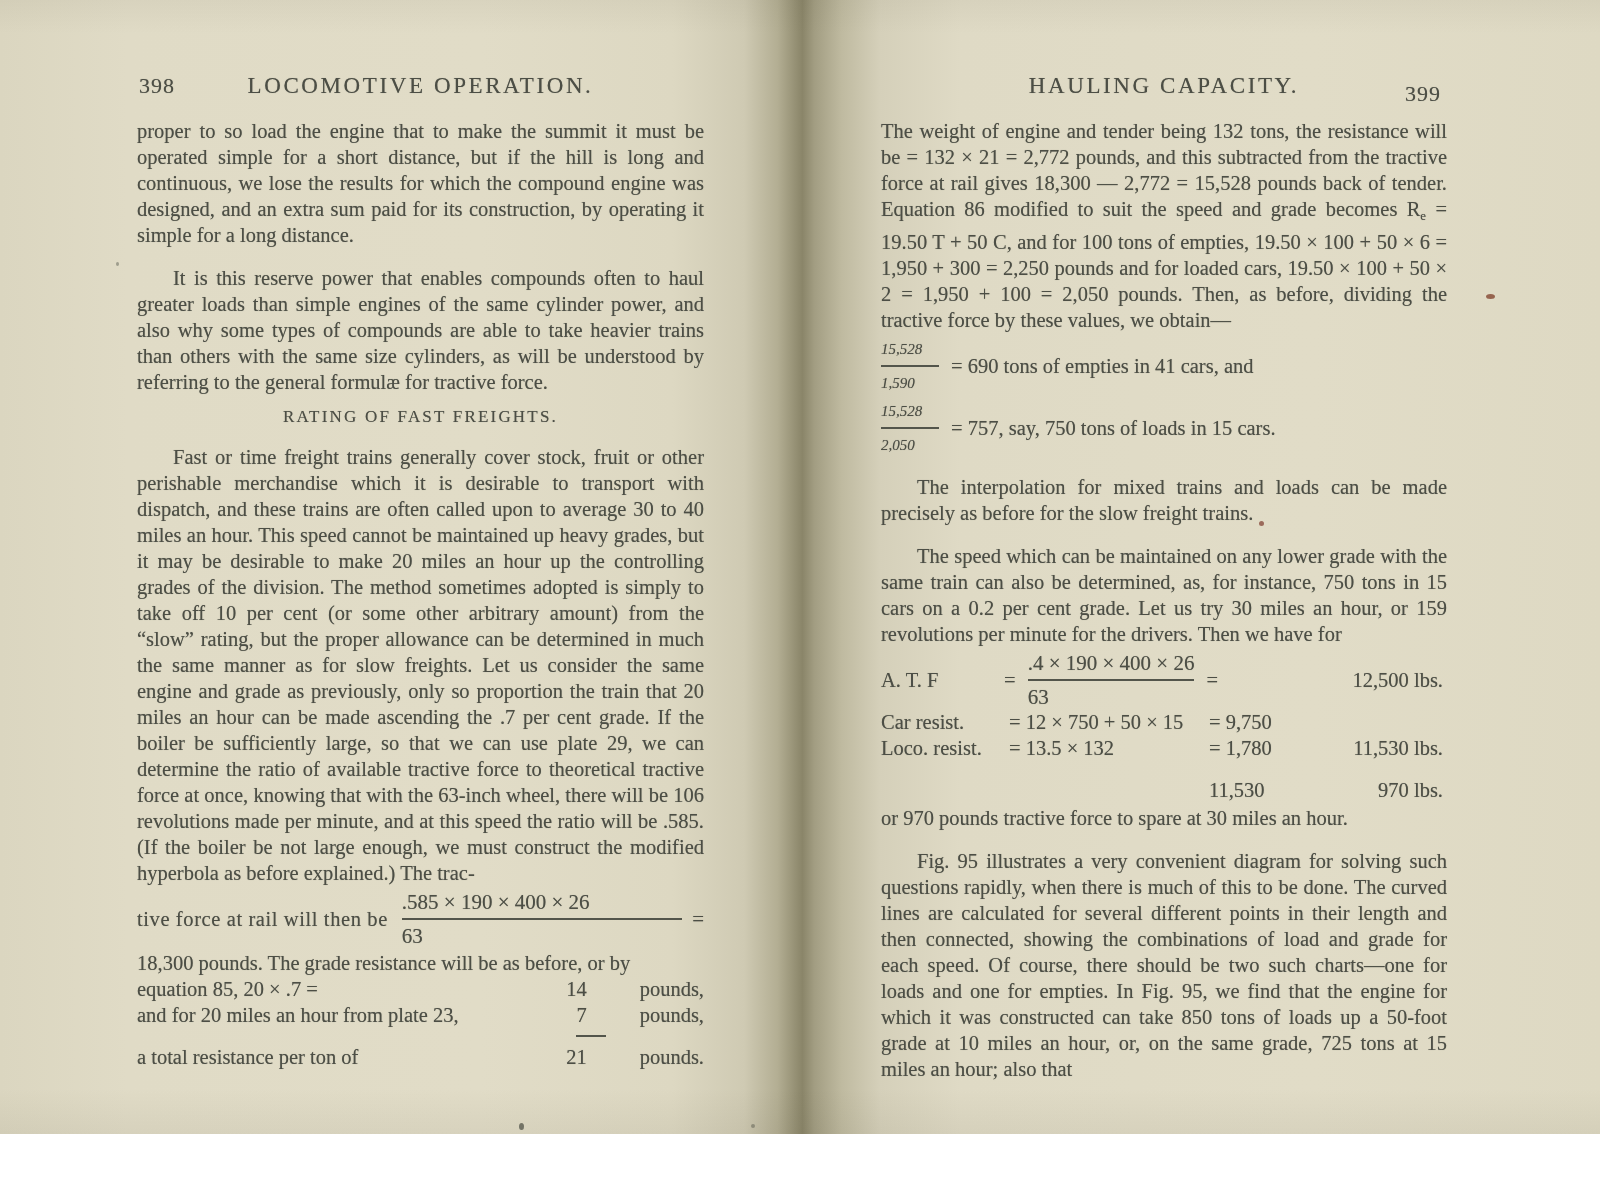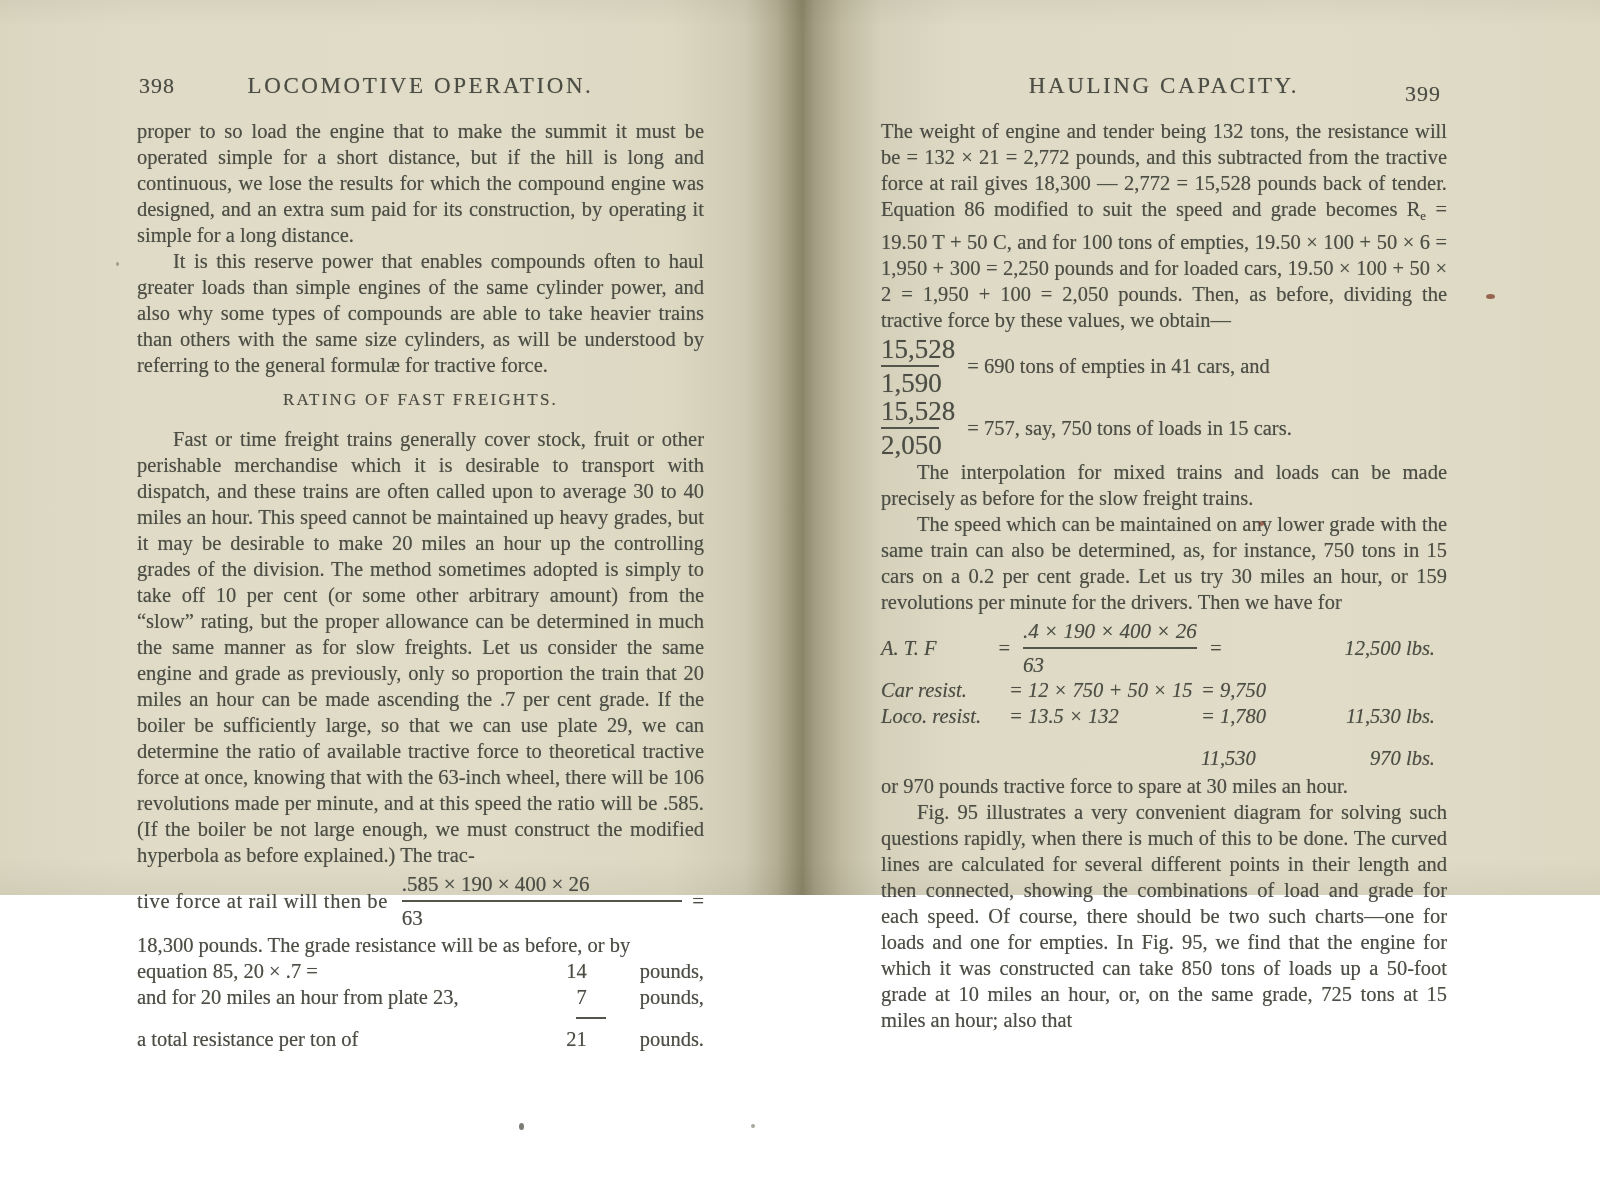--- a/index.html
+++ b/index.html
@@ -1,39 +1,39 @@
 <!DOCTYPE html>
 <html><head>
 <meta charset="utf-8">
 <style>
   html,body{margin:0;padding:0;}
   body{width:1600px;height:1200px;overflow:hidden;
        font-family:"Liberation Serif","DejaVu Serif",serif;}
-  .spread{position:relative;width:1600px;height:895px;
+  .spread{position:relative;width:1600px;height:1134px;
     background:
       linear-gradient(180deg, rgba(60,55,35,.05) 0%, rgba(60,55,35,0) 3%, rgba(60,55,35,0) 96%, rgba(60,55,35,.06) 100%),
       linear-gradient(90deg,
         #dbd6c0 0%, #e0dbc6 8%, #e1dcc7 30%, #ddd8c2 42%,
         #cfcab3 46.5%, #b3ae93 48.6%, #938e72 49.8%, #8a8569 50.15%,
         #a29d82 50.9%, #bfbaa0 52.6%, #d5d0ba 55%,
         #dfdac5 60%, #e1dcc7 82%, #ded9c3 100%);
     color:#4c4e45;}
   .page{position:absolute;top:70px;}
   .page-left{left:137px;width:567px;}
   .page-right{left:881px;width:566px;}
   .page *{text-shadow:0 0 .7px rgba(76,78,69,.55);}
 
   .page-head{position:relative;text-align:center;font-size:23px;letter-spacing:2.6px;
              height:32px;line-height:32px;margin-bottom:16px;white-space:nowrap;}
   .page-num{position:absolute;top:0;font-size:22px;letter-spacing:1px;}
   .page-num.left{left:2px;}
   .page-num.right{right:6px;margin-top:8px;}
 
   .body-par{font-size:20.5px;line-height:26px;text-align:justify;margin:0;}
-  .indent{text-indent:36px;}
+  .indent{text-indent:36px;margin-top:17px;}
   .sub{font-size:13px;vertical-align:-4px;letter-spacing:0;}
 
   .sect-head{text-align:center;font-size:17px;letter-spacing:2.2px;margin:12px 0 16px 0;}
 
   
   .f-row{display:flex;align-items:center;font-size:20.5px;margin:4px 0 2px 0;}
   .f-prefix{white-space:nowrap;letter-spacing:.6px;}
   .frac{flex:1;display:flex;flex-direction:column;align-items:flex-start;margin:0 10px 0 14px;}
   .frac .num,.frac .den{line-height:24px;font-size:21px;}
   .frac .bar{width:100%;border-top:2px solid #53554b;margin:4px 0;}
@@ -44,26 +44,26 @@
   .r-label{white-space:nowrap;}
   .r-spacer{flex:1;}
   .r-num{width:44px;text-align:right;white-space:nowrap;}
   .r-unit{margin-left:15px;white-space:nowrap;}
   .r-dash-row{display:flex;height:16px;align-items:center;}
   .r-dash{margin-left:auto;margin-right:98px;width:30px;border-top:2px solid #53554b;}
 
   
   .dfrac{display:flex;align-items:center;margin:4px 0 2px 0;font-size:20.5px;}
   .dfrac .stack{display:flex;flex-direction:column;align-items:flex-start;}
-  .dfrac .num,.dfrac .den{line-height:24px;font-size:27px;}
+  .dfrac .num,.dfrac .den{line-height:24px;font-size:15px;font-style:italic;}
   .dfrac .bar{width:58px;border-top:2px solid #53554b;margin:4px 0;}
   .dfrac .result{margin-left:12px;}
 
   
-  .atf{margin:4px 12px 2px 0;font-size:20.5px;font-style:italic;}
+  .atf{margin:4px 4px 2px 0;font-size:20.5px;}
   .atf-row{display:flex;align-items:center;line-height:26px;}
   .atf-label{width:128px;white-space:nowrap;}
   .atf-expr{flex:1;display:flex;align-items:center;white-space:nowrap;}
   .atf-expr .frac{margin:0 12px;}
   .atf-result{width:112px;white-space:nowrap;}
   .atf-total{width:122px;text-align:right;white-space:nowrap;}
   .atf-dash-res{width:46px;border-top:2px solid #53554b;margin-left:16px;}
   .atf-dash-tot{width:50px;border-top:2px solid #53554b;margin-left:auto;margin-right:36px;}
   .atf-rule-row{height:16px;}
 

